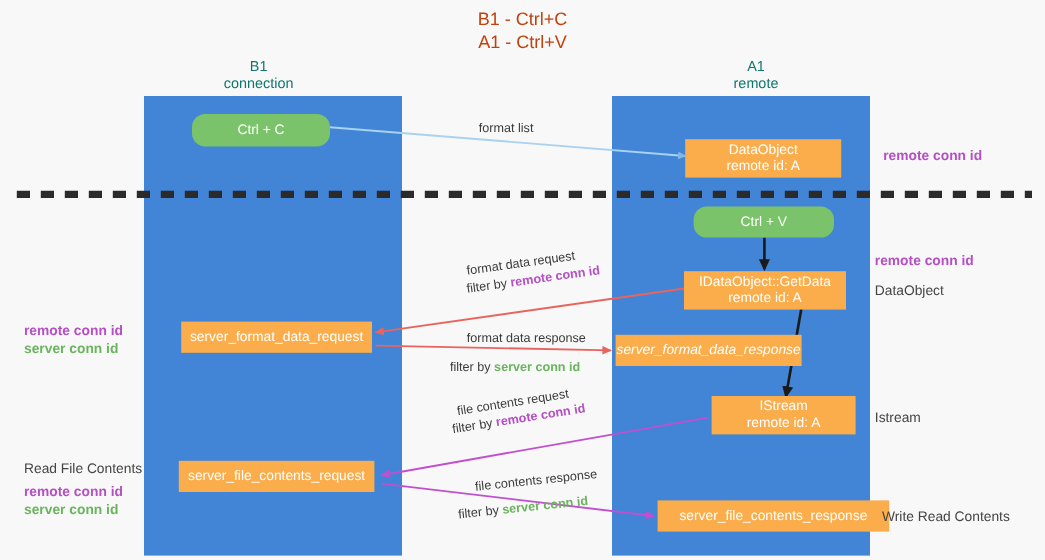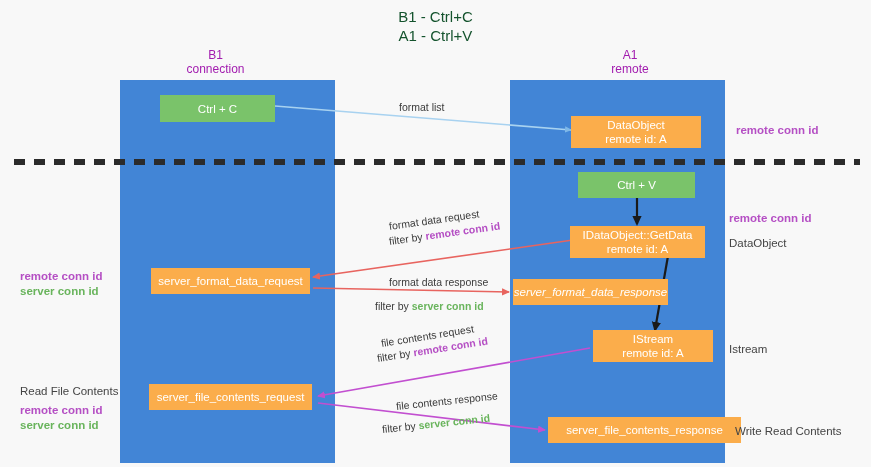--- a/index.html
+++ b/index.html
@@ -18,30 +18,30 @@
     overflow: hidden;
   }
   .abs { position: absolute; }
 
   
   .title {
     left: 0; top: 7px;
     width: 871px;
     text-align: center;
     font-size: 15px;
-    color: #14532d;
+    color: #c2410c;
     line-height: 19px;
     white-space: pre;
   }
 
   
   .col-head {
     text-align: center;
     font-size: 12px;
-    color: #a21caf;
+    color: #0f766e;
     line-height: 14px;
     white-space: pre;
   }
 
   
   .lane {
     background: #4285d6;
   }
 
   
@@ -49,21 +49,21 @@
     display: flex;
     align-items: center;
     justify-content: center;
     text-align: center;
     color: #ffffff;
     font-size: 11.5px;
     line-height: 14px;
     white-space: pre;
     box-sizing: border-box;
   }
-  .node.green { background: #7ac36a; }
+  .node.green { background: #7ac36a; border-radius: 11px; }
   .node.orange { background: #fbad4b; }
 
   
   .side-label {
     font-size: 11.5px;
     color: #444444;
     line-height: 15px;
     white-space: pre;
   }
   .side-label.bold-purple {

